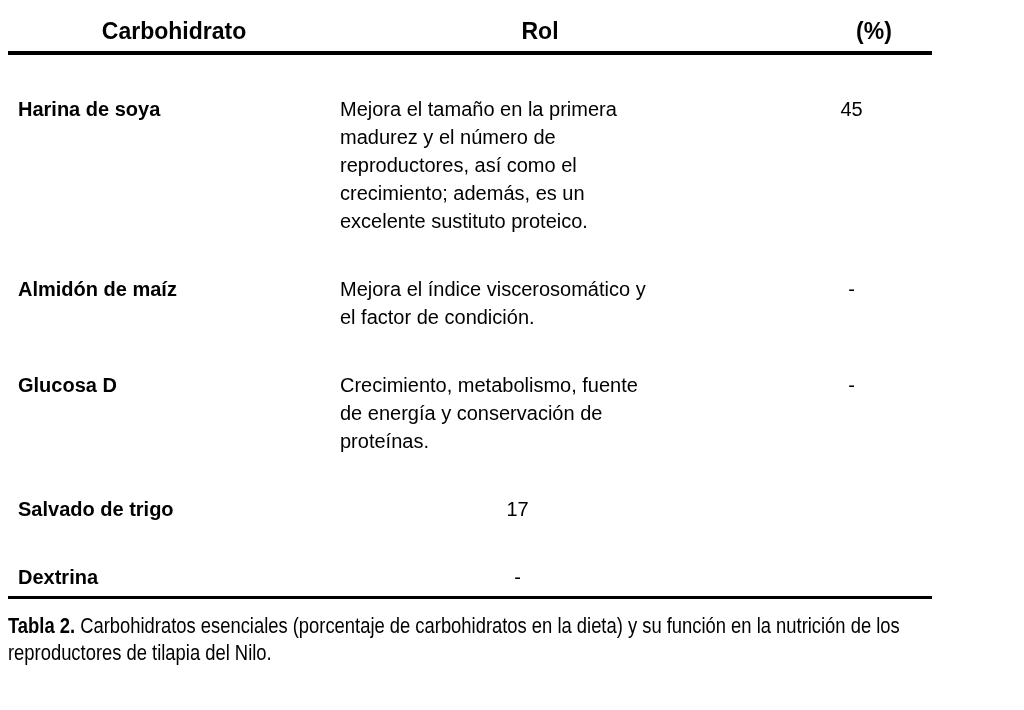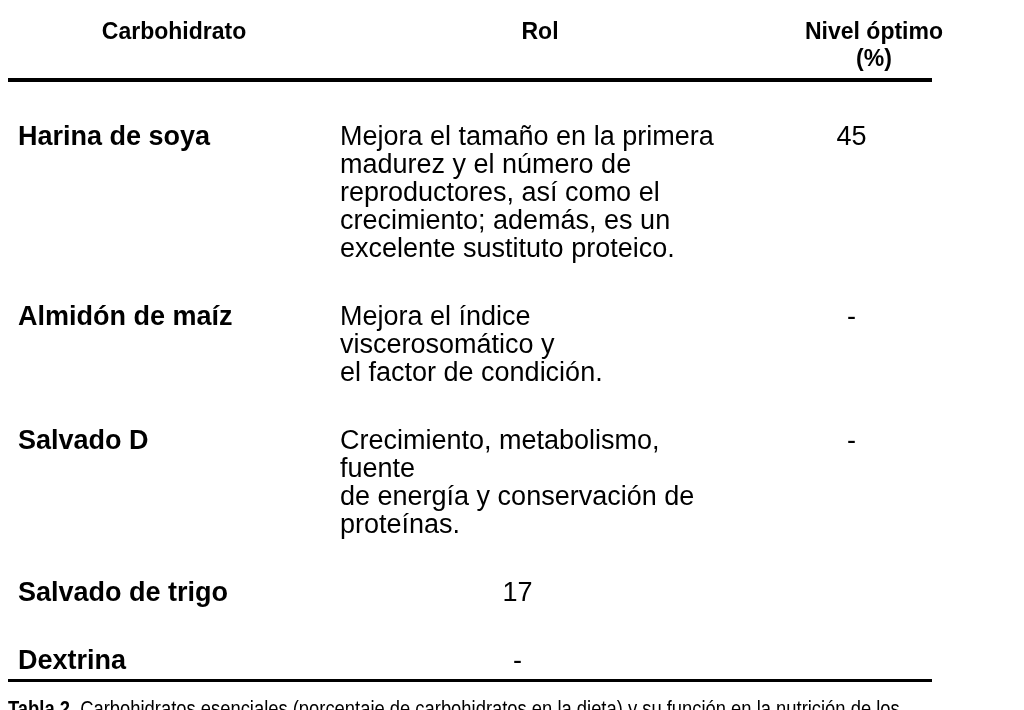--- a/index.html
+++ b/index.html
@@ -33,21 +33,21 @@
   .rule-bottom {
     border: none;
     border-top: 3px solid #000000;
     margin-top: 5px;
   }
   
   .tbody { margin-top: 13px; }
   .trow {
     display: grid;
     grid-template-columns: 332px 400px 268px;
-    font-size: 27px;
+    font-size: 20px;
     line-height: 28px;
     margin-bottom: 13px;
     margin-top: 40px;
   }
   .trow:last-child { margin-bottom: 0; }
   .td-carb {
     font-weight: bold;
     padding-left: 10px;
   }
   .td-rol {
@@ -74,21 +74,20 @@
 </style>
 </head>
 <body>
 
 <div class="page">
 
   <div class="thead">
     <div class="th">Carbohidrato</div>
     <div class="th">Rol</div>
     <div class="th">
-      <span>Nivel óptimo</span>
       <span class="th-unit">(%)</span>
     </div>
   </div>
 
   <hr class="rule-top">
 
   <div class="tbody">
 
     <div class="trow">
       <div class="td-carb">Harina de soya</div>
@@ -101,21 +100,21 @@
     </div>
 
     <div class="trow">
       <div class="td-carb">Almidón de maíz</div>
       <div class="td-rol">Mejora el índice viscerosomático y
 el factor de condición.</div>
       <div class="td-nivel">-</div>
     </div>
 
     <div class="trow">
-      <div class="td-carb">Salvado D</div>
+      <div class="td-carb">Glucosa D</div>
       <div class="td-rol">Crecimiento, metabolismo, fuente
 de energía y conservación de
 proteínas.</div>
       <div class="td-nivel">-</div>
     </div>
 
     <div class="trow">
       <div class="td-carb">Salvado de trigo</div>
       <div class="td-nivel">17</div>
     </div>

